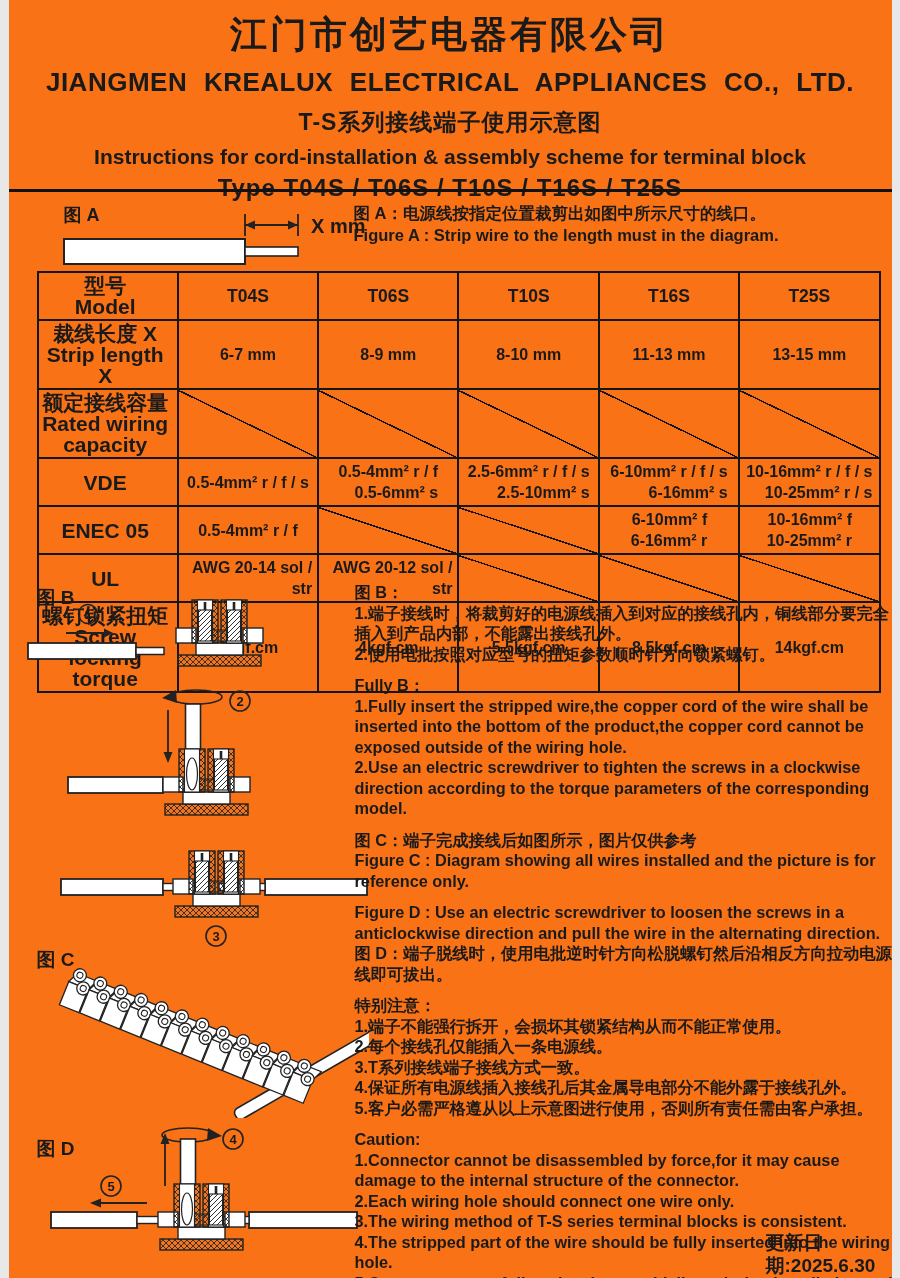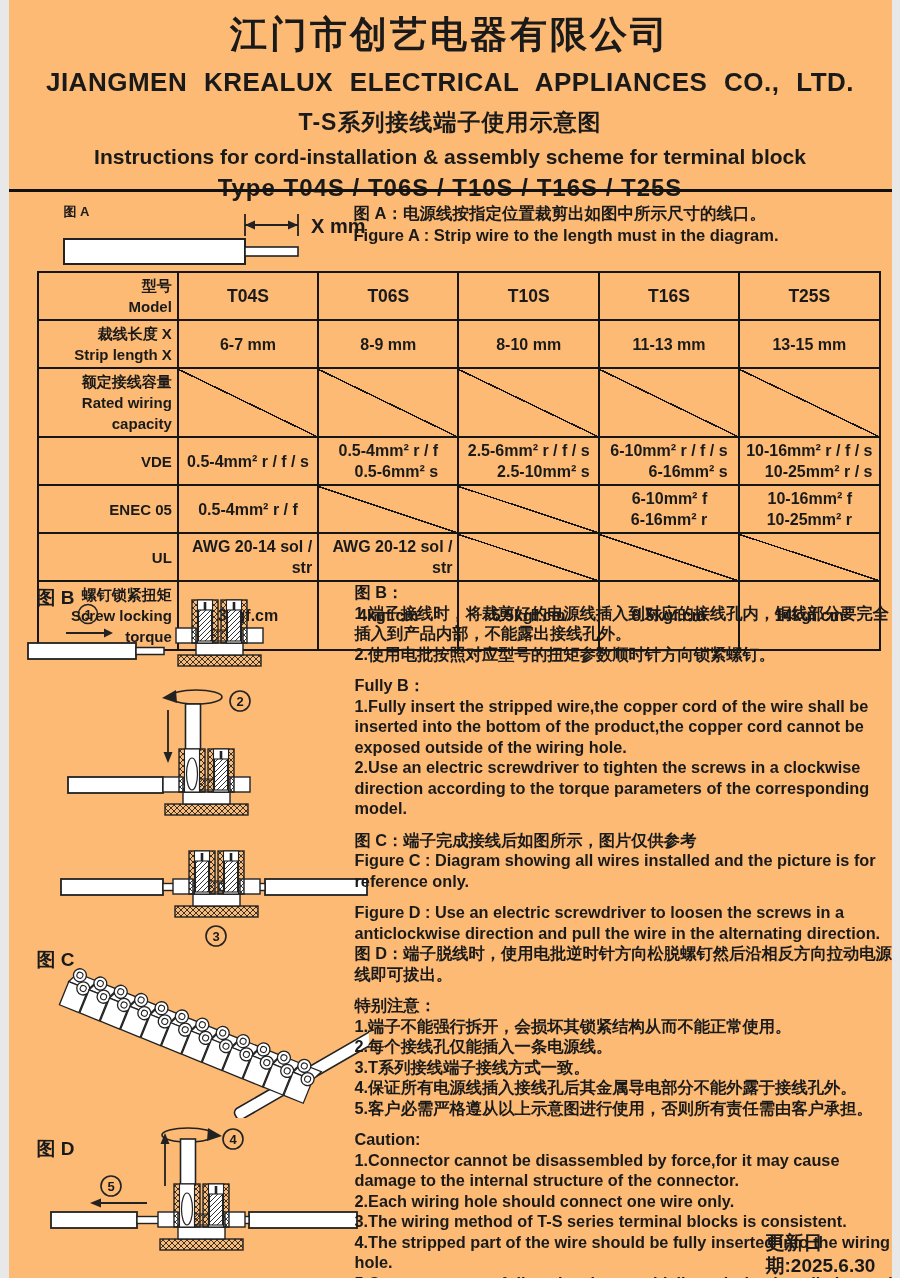--- a/index.html
+++ b/index.html
@@ -1,36 +1,36 @@
 <!DOCTYPE html>
 <html><head>
 <meta charset="utf-8">
 <style>
   html,body{margin:0;padding:0;background:#e8e8e8}
-  #page{position:relative;width:883px;height:1278px;background:#fdba74;margin:0 auto;
+  #page{position:relative;width:883px;height:1278px;background:#f97316;margin:0 auto;
         font-family:"Liberation Sans","DejaVu Sans",sans-serif;font-weight:700;color:#1a1a1a;overflow:hidden}
 
   
   .hdr{position:absolute;left:0;top:10px;width:100%;text-align:center}
   .h-cn{font-size:37px;letter-spacing:3px;margin:0}
   .h-en{font-size:26px;margin:7px 0 0 0;word-spacing:9px;letter-spacing:.5px}
   .h-sub-cn{font-size:23px;margin:9px 0 0 0;letter-spacing:1px}
   .h-sub-en{font-size:21px;margin:7px 0 0 0}
   .h-type{font-size:24px;margin:5px 0 0 0;letter-spacing:1px}
   .rule{position:absolute;left:0;top:189px;width:900px;border-top:3px solid #111}
 
   
-  .figa-label{position:absolute;left:55px;top:203px;font-size:13px}
+  .figa-label{position:absolute;left:55px;top:203px;font-size:18px}
   .figa-caption{position:absolute;left:345px;top:202px;width:548px}
   .figa-caption p{margin:0;font-size:16.5px;line-height:22px}
 
   
   table{position:absolute;left:28px;top:271px;border-collapse:collapse;table-layout:fixed;width:844px}
   td{border:2px solid #161616;padding:2px 5px;text-align:center;vertical-align:middle;font-size:16px;line-height:21px}
-  td.lbl{text-align:right;padding-left:0;font-size:15px}
+  td.lbl{text-align:center;padding-left:0;font-size:21px}
   td.model{font-size:17.5px}
   .lines{display:inline-block;text-align:right;line-height:21px}
   td.slash{background:linear-gradient(to right top,
             rgba(0,0,0,0) calc(50% - 1.3px),
             #161616 calc(50% - 1.3px),
             #161616 calc(50% + .2px),
             rgba(0,0,0,0) calc(50% + .2px))}
   tr:nth-child(1){height:43px}
   tr:nth-child(2){height:44px}
   tr:nth-child(3){height:44px}

